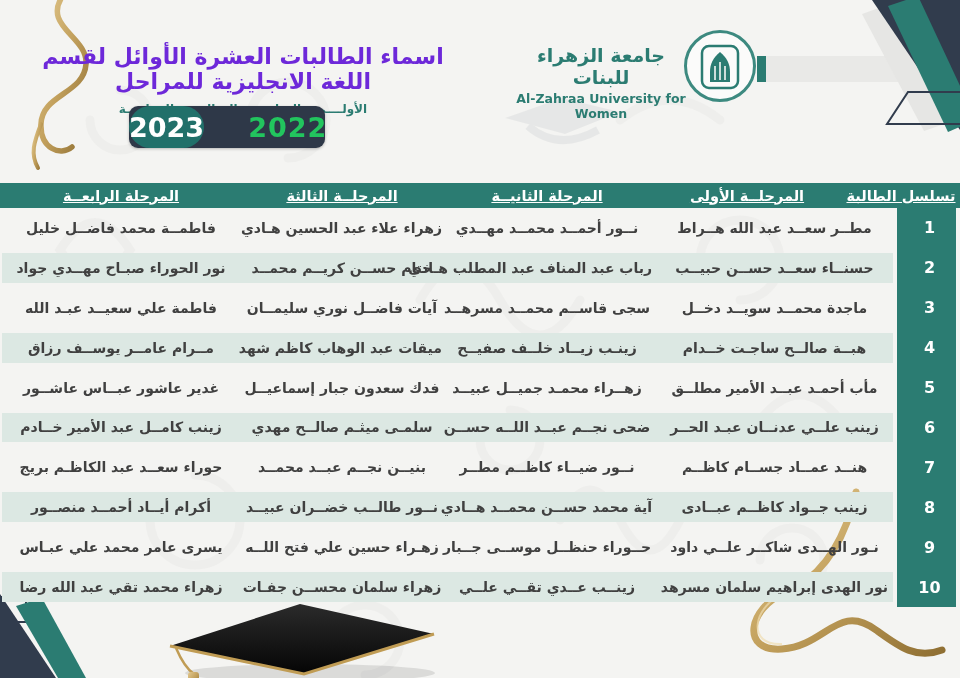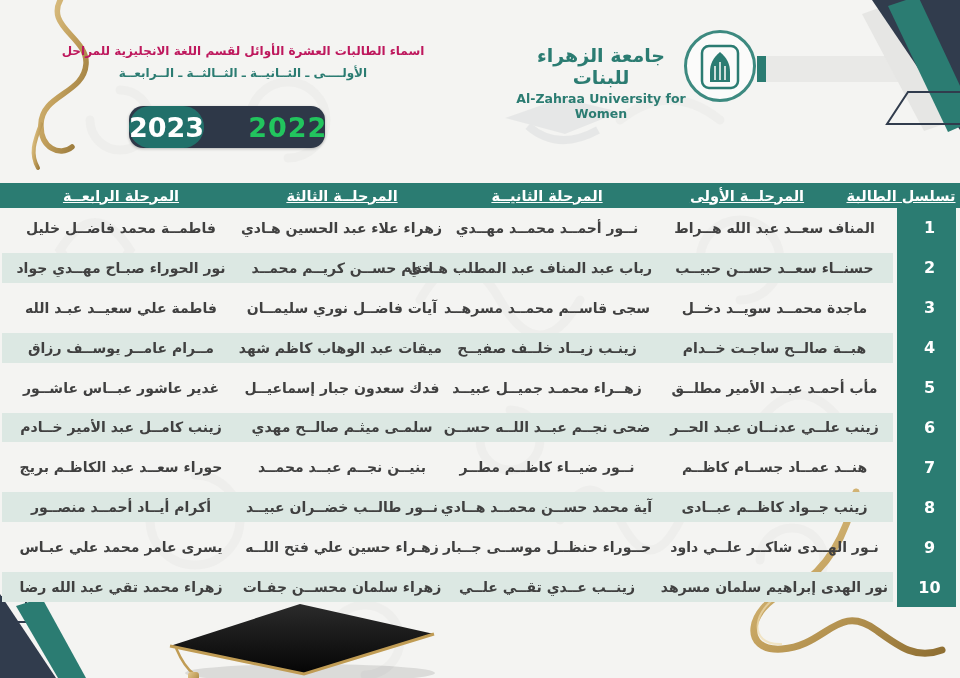--- a/index.html
+++ b/index.html
@@ -9,26 +9,26 @@
     font-family:"DejaVu Sans",sans-serif;
   }
   .decor{position:absolute;inset:0;width:960px;height:678px;pointer-events:none;}
   .z0{z-index:0}.z2{z-index:2}
 
   
   .title{
     position:absolute;left:24px;top:44px;width:438px;text-align:center;
     direction:rtl;z-index:3;
   }
-  .title-l1{font-size:12px;font-weight:bold;color:#be185d;letter-spacing:0.2px;}
+  .title-l1{font-size:22px;font-weight:bold;color:#6d28d9;letter-spacing:0.2px;}
   .title-l2{margin-top:8px;font-size:12px;font-weight:bold;color:#2b7c72;}
 
   .years{
     position:absolute;left:129px;top:106px;width:196px;height:42px;
-    background:#2e3848;border-radius:14px;display:flex;direction:ltr;z-index:3;
+    background:#2e3848;border-radius:9px;display:flex;direction:ltr;z-index:3;
     box-shadow:0 1px 3px rgba(0,0,0,0.25);
     gap:44px;
   }
   .y-pill{
     width:99px;height:42px;background:#21706a;border-radius:21px;
     color:#ffffff;font-size:27px;font-weight:bold;
     display:flex;align-items:center;justify-content:center;
   }
   .y-prev{
     flex:1;color:#22c55e;font-size:27px;font-weight:bold;letter-spacing:1px;
@@ -180,21 +180,21 @@
       <div class="hcell">تسلسل الطالبة</div>
       <div class="hcell">المرحلــة الأولى</div>
       <div class="hcell">المرحلة الثانيــة</div>
       <div class="hcell">المرحلــة الثالثة</div>
       <div class="hcell">المرحلة الرابعــة</div>
     </div>
     <div class="seq-colbg"></div>
     <div class="rows">
         <div class="t-row">
           <div class="cell seq">1</div>
-          <div class="cell stage1">المناف سعــد عبد الله هــراط</div>
+          <div class="cell stage1">مطــر سعــد عبد الله هــراط</div>
           <div class="cell stage2">نــور أحمــد محمــد مهــدي</div>
           <div class="cell stage3">زهراء علاء عبد الحسين هـادي</div>
           <div class="cell stage4">فاطمــة محمد فاضــل خليل</div>
         </div>
         <div class="t-row even">
           <div class="cell seq">2</div>
           <div class="cell stage1">حسنــاء سعــد حســن حبيــب</div>
           <div class="cell stage2">رباب عبد المناف عبد المطلب هـادي</div>
           <div class="cell stage3">ختام حســن كريــم محمــد</div>
           <div class="cell stage4">نور الحوراء صبـاح مهــدي جواد</div>

